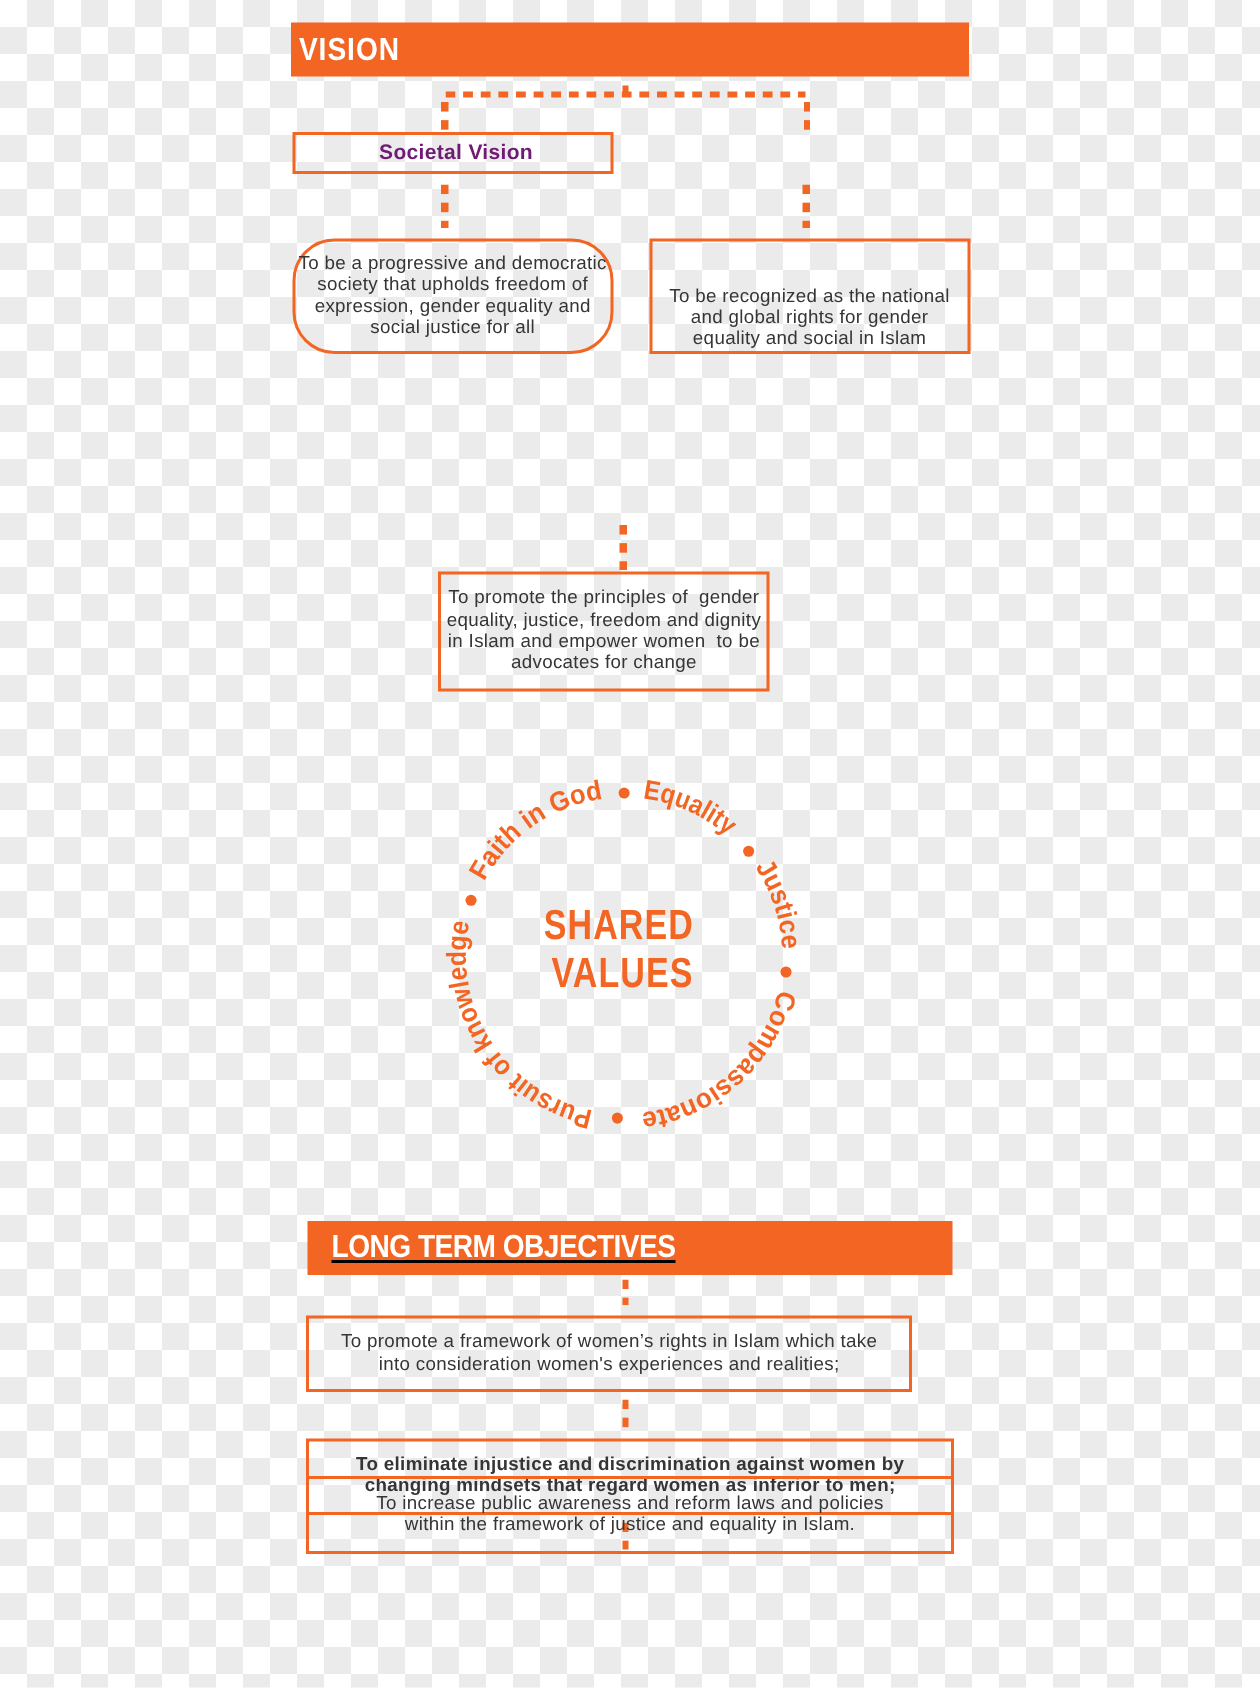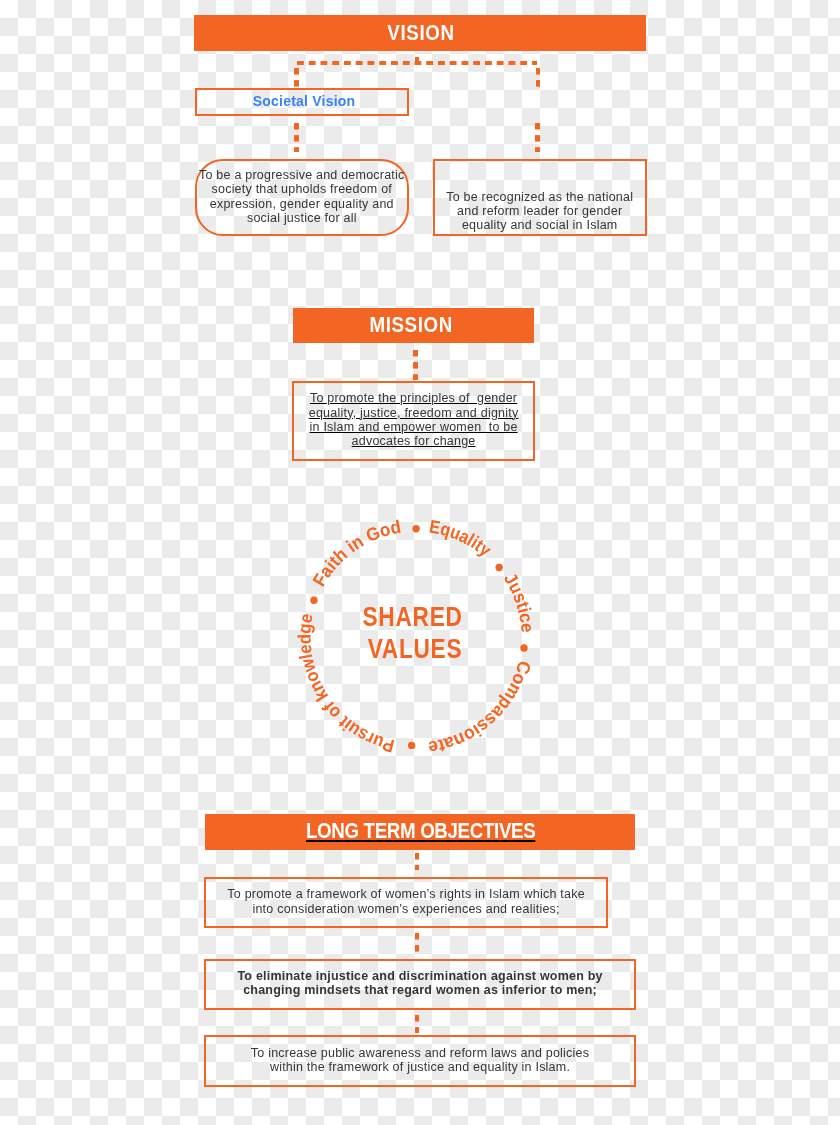--- a/index.html
+++ b/index.html
@@ -9,21 +9,21 @@
     background-color:#ffffff;
     background-image:
       linear-gradient(45deg,#ebebeb 25%,transparent 25%,transparent 75%,#ebebeb 75%,#ebebeb),
       linear-gradient(45deg,#ebebeb 25%,transparent 25%,transparent 75%,#ebebeb 75%,#ebebeb);
     background-size:36px 36px;
     background-position:0 0, 18px 18px;
   }
   .stage{position:absolute;left:0;top:0;width:840px;height:1125px;}
 
   
-  .bar{position:absolute;background:#F26522;display:flex;align-items:center;justify-content:center;}
+  .bar{position:absolute;background:#F26522;display:flex;align-items:center;}
   .bar .lbl{color:#ffffff;font-weight:bold;line-height:1;font-size:21.3px;
             transform:scaleX(0.88) translateZ(0);transform-origin:center center;display:inline-block;}
 
   
   .obox{position:absolute;border:2px solid #F26522;box-sizing:border-box;
         display:flex;align-items:center;justify-content:center;}
   .obox .ttl{transform:translateZ(0);position:relative;left:2.2px;top:-0.4px;}
   .obox .txt{color:#353535;text-align:center;line-height:14.3px;font-size:12.5px;
              letter-spacing:0.22px;white-space:pre;position:relative;top:-1.0px;
              transform:translateZ(0);}
@@ -53,38 +53,35 @@
   <div class="bar" style="left:193.8px;top:15.4px;width:452.6px;height:35.8px;">
     <span class="lbl" style="letter-spacing:0.73px;padding-left:0.73px;position:relative;left:0.2px;">VISION</span>
   </div>
 
   <div class="vdash" style="left:414.8px;top:56.5px;height:6.6px;"></div>
   <div class="hdash" style="left:297.1px;top:60.9px;width:240px;"></div>
   <div class="vdash" style="left:294.2px;top:68.0px;height:19.0px;"></div>
   <div class="vdash" style="left:535.6px;top:68.0px;height:19.0px;"></div>
 
   <div class="obox" style="left:194.6px;top:88.0px;width:214.5px;height:28.1px;">
-    <span class="txt ttl" style="font-size:14px;font-weight:bold;color:#3b82f6;">Societal Vision</span>
+    <span class="txt ttl" style="font-size:14px;font-weight:bold;color:#701a75;">Societal Vision</span>
   </div>
 
   <div class="vdash" style="left:294.0px;top:122.9px;height:29.6px;"></div>
   <div class="vdash" style="left:535.4px;top:122.9px;height:29.6px;"></div>
 
   <div class="obox" style="left:194.8px;top:159.4px;width:214.0px;height:76.4px;border-radius:28px;">
     <span class="txt"><div class="ln">To be a progressive and democratic</div><div class="ln">society that upholds freedom of</div><div class="ln">expression, gender equality and</div><div class="ln">social justice for all</div></span>
   </div>
   <div class="obox" style="left:432.6px;top:159.4px;width:214.2px;height:76.4px;align-items:flex-end;">
-    <span class="txt"><div class="ln">To be recognized as the national</div><div class="ln">and reform leader for gender</div><div class="ln">equality and social in Islam</div></span>
+    <span class="txt"><div class="ln">To be recognized as the national</div><div class="ln">and global rights for gender</div><div class="ln">equality and social in Islam</div></span>
   </div>
 
-  <div class="bar" style="left:293.2px;top:307.6px;width:241.3px;height:35.6px;">
-    <span class="lbl" style="letter-spacing:0.73px;padding-left:0.73px;position:relative;left:-3.4px;">MISSION</span>
-  </div>
   <div class="vdash" style="left:413px;top:350px;height:29.6px;"></div>
-  <div class="obox" style="left:292.1px;top:381px;width:243px;height:79.8px;text-decoration:underline;">
+  <div class="obox" style="left:292.1px;top:381px;width:221px;height:79.8px;">
     <span class="txt"><div class="ln">To promote the principles of  gender</div><div class="ln">equality, justice, freedom and dignity</div><div class="ln">in Islam and empower women  to be</div><div class="ln">advocates for change</div></span>
   </div>
 
   <div class="svwrap" style="left:276.3px;top:497.0px;width:280px;height:280px;">
     <svg width="280" height="280" viewBox="0 0 280 280">
       <defs>
         <path id="ringpath" fill="none" d="M 140,34.6 a 105.4,105.4 0 1,1 0,210.8 a 105.4,105.4 0 1,1 0,-210.8"></path>
       </defs>
       <g class="ringtext">
         <text text-anchor="middle"><textPath href="#ringpath" startOffset="6.63%" textLength="62.5" lengthAdjust="spacingAndGlyphs">Equality</textPath></text>
@@ -112,17 +109,17 @@
   </div>
   <div class="vdash" style="left:414.9px;top:852.7px;height:17.8px;"></div>
   <div class="obox" style="left:204.1px;top:876.6px;width:404px;height:51.9px;">
     <span class="txt"><div class="ln">To promote a framework of women’s rights in Islam which take</div><div class="ln">into consideration women's experiences and realities;</div></span>
   </div>
   <div class="vdash" style="left:414.9px;top:932.9px;height:18.8px;"></div>
   <div class="obox" style="left:204.1px;top:958.5px;width:432.0px;height:51.8px;font-weight:bold;">
     <span class="txt"><div class="ln">To eliminate injustice and discrimination against women by</div><div class="ln">changing mindsets that regard women as inferior to men;</div></span>
   </div>
   <div class="vdash" style="left:414.9px;top:1014.6px;height:18.8px;"></div>
-  <div class="obox" style="left:204.0px;top:1035px;width:432.0px;height:52.1px;">
+  <div class="obox" style="left:204.0px;top:984px;width:432.0px;height:52.1px;">
     <span class="txt"><div class="ln">To increase public awareness and reform laws and policies</div><div class="ln">within the framework of justice and equality in Islam.</div></span>
   </div>
 
 </div>
 
 </body></html>

